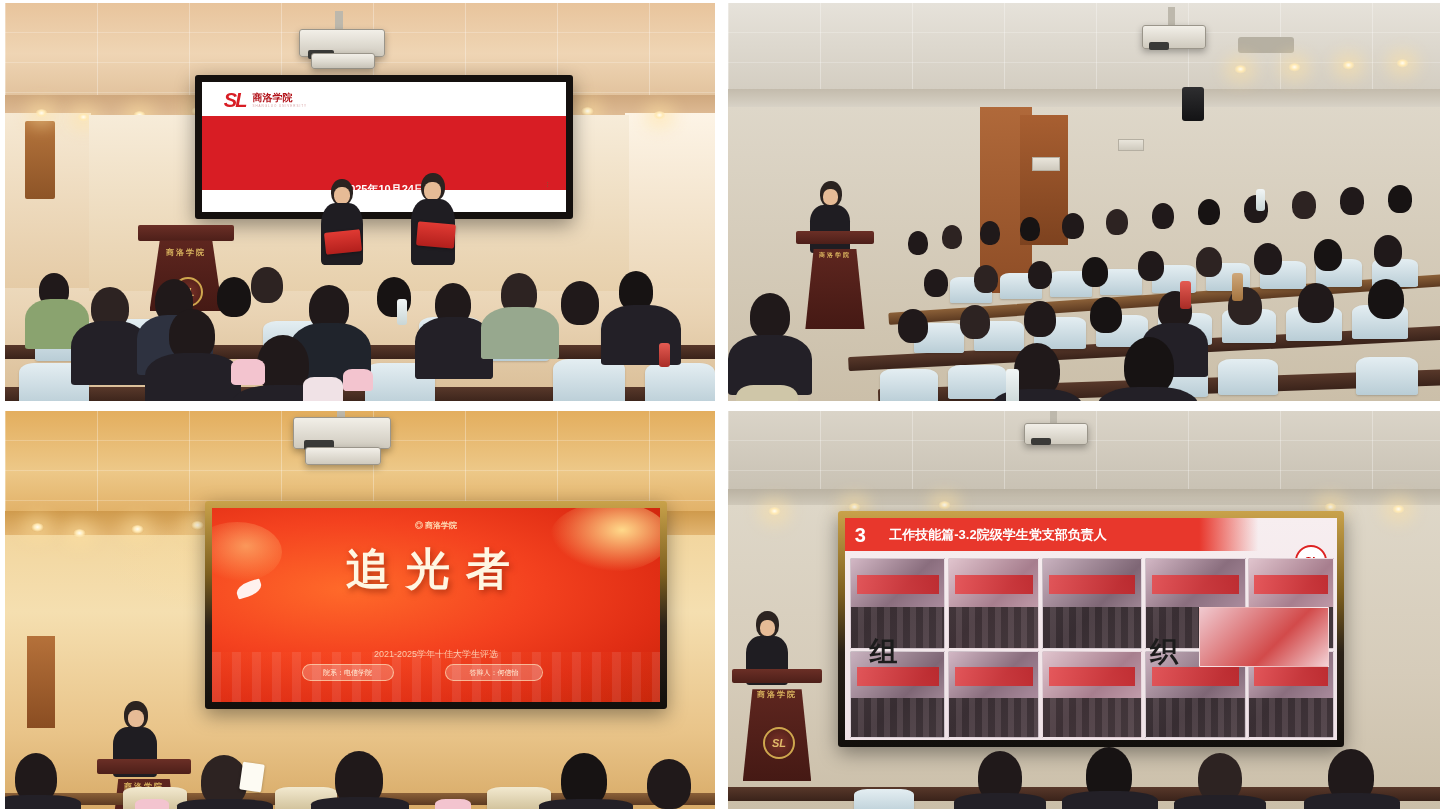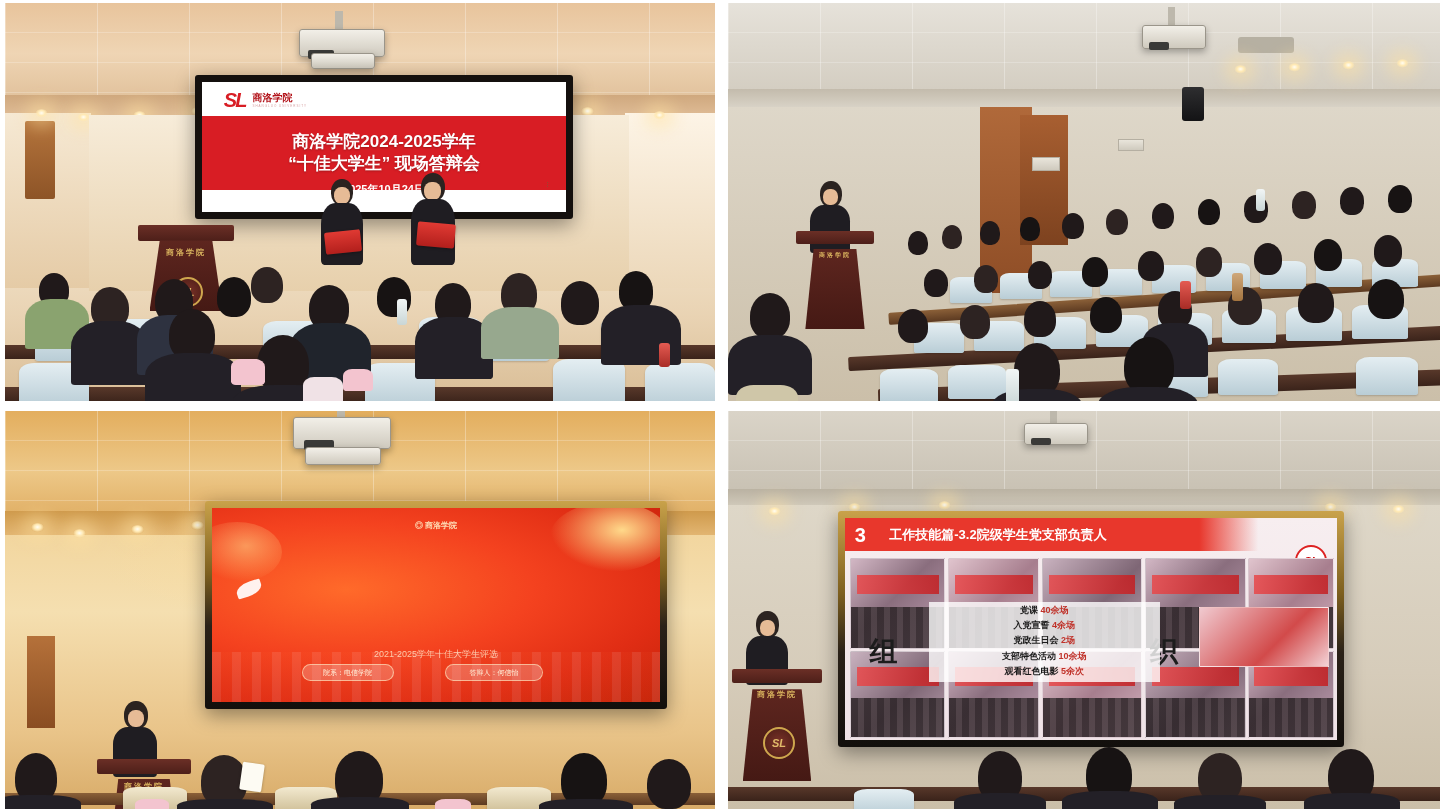--- a/index.html
+++ b/index.html
@@ -217,22 +217,20 @@
           <div class="ppt-white-bot"></div>
 
           <div class="logo-row">
             <span class="sl-mark" style="font-size:20px;">SL</span>
             <span style="display:flex;flex-direction:column;line-height:1;">
               <span class="sl-name" style="font-size:10px;">商洛学院</span>
               <span class="sl-sub" style="font-size:3px;margin-top:2px;">SHANGLUO UNIVERSITY</span>
             </span>
           </div>
 
-          <div class="ppt-h1" style="top:48px;font-size:17px;">商洛学院2024-2025学年</div>
-          <div class="ppt-h2" style="top:70px;font-size:17px;">“十佳大学生” 现场答辩会</div>
           <div class="ppt-date" style="top:100px;font-size:11px;">2025年10月24日</div>
           <div class="calligraphy" style="right:14px;top:96px;font-size:7px;">・ ・ ・</div>
         </div>
       </div>
     </div>
 
     <div class="podium" style="left:133px;top:222px;width:96px;height:86px;">
       <div class="pod-top" style="height:16px;"></div>
       <div class="pod-body"></div>
       <div class="pod-text" style="top:22px;font-size:8px;">商洛学院</div>
@@ -444,20 +442,21 @@
 
     <div class="frame gold" style="left:200px;top:90px;width:448px;height:194px;">
       <div class="screen">
         <div class="poster">
           <div class="branch" style="right:-10px;top:-6px;width:120px;height:70px;"></div>
           <div class="branch" style="left:-20px;top:14px;width:90px;height:60px;opacity:.55;"></div>
           <div class="dove" style="left:24px;top:74px;width:26px;height:14px;"></div>
 
           <div class="toplogo" style="top:12px;font-size:8px;">◎ <span>商洛学院</span></div>
 
+          <div class="bigtext" style="top:32px;font-size:44px;letter-spacing:16px;">追光者</div>
           <div class="sub" style="top:140px;font-size:9px;">2021-2025学年十佳大学生评选</div>
 
           <div class="photostrip"></div>
           <div class="pill" style="left:20%;top:156px;width:90px;height:15px;font-size:7px;">院系：电信学院</div>
           <div class="pill" style="left:52%;top:156px;width:96px;height:15px;font-size:7px;">答辩人：何信怡</div>
         </div>
       </div>
     </div>
 
     <div class="person" style="left:108px;top:290px;width:44px;height:76px;">
@@ -561,42 +560,20 @@
           <div class="tile a" style="left:82%;top:60%;width:17%;height:38%;">
               <div class="minibar"></div>
               <div class="crowd"></div>
             </div>
 
           <div class="tile b" style="left:72%;top:40%;width:26%;height:26%;background:linear-gradient(135deg,#f0c9cf,#d24a4a 60%,#f3d2d6);"></div>
 
           <div class="bigchar" style="left:5%;top:52%;font-size:28px;">组</div>
           <div class="bigchar" style="left:62%;top:52%;font-size:28px;">织</div>
 
-          <div class="statbox" style="left:17%;top:38%;width:47%;height:36%;">
-            <div class="line" style="top:2%;font-size:9px;">
-              <b>党课</b>
-              <i>40余场</i>
-            </div>
-            <div class="line" style="top:21%;font-size:9px;">
-              <b>入党宣誓</b>
-              <i>4余场</i>
-            </div>
-            <div class="line" style="top:40%;font-size:9px;">
-              <b>党政生日会</b>
-              <i>2场</i>
-            </div>
-            <div class="line" style="top:59%;font-size:9px;">
-              <b>支部特色活动</b>
-              <i>10余场</i>
-            </div>
-            <div class="line" style="top:78%;font-size:9px;">
-              <b>观看红色电影</b>
-              <i>5余次</i>
-            </div>
-          </div>
         </div>
       </div>
     </div>
 
     <div class="person" style="left:18px;top:200px;width:42px;height:74px;">
       <div class="head" style="left:10px;top:0;width:23px;height:27px;"></div>
       <div class="head skin" style="left:14px;top:9px;width:15px;height:16px;border-radius:45%;"></div>
       <div class="torso" style="left:0;top:25px;width:42px;height:49px;"></div>
     </div>
     <div class="podium" style="left:4px;top:258px;width:90px;height:112px;">

